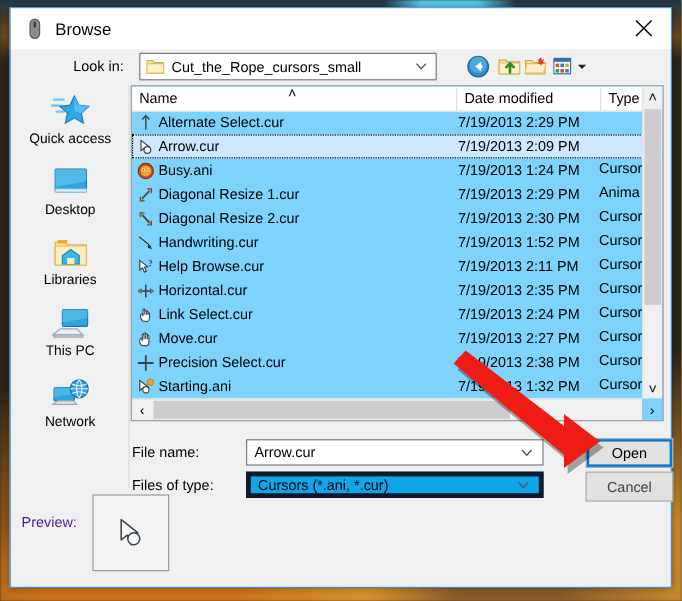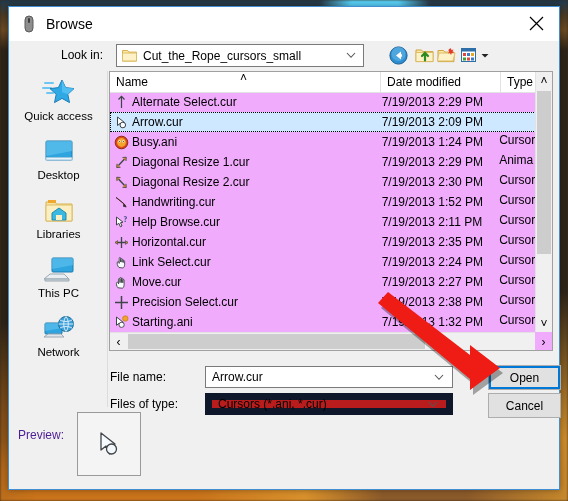--- a/index.html
+++ b/index.html
@@ -71,21 +71,21 @@
   .place{
     width:97px;height:59px;display:flex;flex-direction:column;
     align-items:center;justify-content:flex-start;cursor:default;
     padding-top:5px;box-sizing:border-box;
   }
   .place .glyph{height:33px;display:flex;align-items:center;justify-content:center;}
   .place .plabel{font-size:11.5px;color:#000;margin-top:1px;}
   
   #listwrap{
     position:absolute;left:100px;top:0;right:6px;height:280px;
-    background:#f0abfc;border:1px solid #a0a0a0;box-sizing:border-box;
+    background:#7dd3fc;border:1px solid #a0a0a0;box-sizing:border-box;
     overflow:hidden;
   }
   #colhead{
     height:20px;display:flex;background:#fff;border-bottom:1px solid #e2e2e2;
     position:relative;
   }
   .ch{
     font-size:12px;color:#000;display:flex;align-items:center;
     border-right:1px solid #e2e2e2;box-sizing:border-box;padding-left:6px;
     position:relative;cursor:default;
@@ -125,35 +125,35 @@
   #fname-label{position:absolute;left:101px;top:299px;font-size:12px;color:#000;}
   #fname-input{
     position:absolute;left:196px;top:295px;width:248px;height:22px;
     background:#fff;border:1px solid #7a7a7a;box-sizing:border-box;
     display:flex;align-items:center;font-size:12px;color:#000;
   }
   #fname-input .v{margin-left:6px;flex:1;}
   #ftype-label{position:absolute;left:101px;top:326px;font-size:12px;color:#000;}
   #ftype-combo{
     position:absolute;left:196px;top:322px;width:248px;height:22px;
-    background:#b91c1c;border:7px solid #0f172a;box-sizing:border-box;
+    background:#0ea5e9;border:4px solid #0f172a;box-sizing:border-box;
     display:flex;align-items:center;font-size:12px;color:#000;
   }
   #ftype-combo .v{margin-left:6px;flex:1;}
   .cbchev{margin-right:8px;}
   #btn-open{
     position:absolute;left:479px;top:294px;width:73px;height:25px;
     background:#e1e1e1;border:1px solid #adadad;box-sizing:border-box;
     display:flex;align-items:center;justify-content:center;font-size:12px;color:#000;
     cursor:default;outline:2px solid #0078d7;outline-offset:-3px;
   }
   #btn-cancel{
     position:absolute;left:479px;top:322px;width:73px;height:25px;
     background:#e1e1e1;border:1px solid #adadad;box-sizing:border-box;
-    display:flex;align-items:center;justify-content:center;font-size:12px;color:#000000;
+    display:flex;align-items:center;justify-content:center;font-size:12px;color:#404040;
     cursor:default;
   }
   
   #preview-label{position:absolute;left:9px;top:357px;font-size:12px;color:#4c1d95;}
   #preview-box{
     position:absolute;left:68px;top:341px;width:64px;height:64px;
     background:#f4f4f4;border:1px solid #9a9a9a;box-sizing:border-box;
     display:flex;align-items:center;justify-content:center;
   }
   

